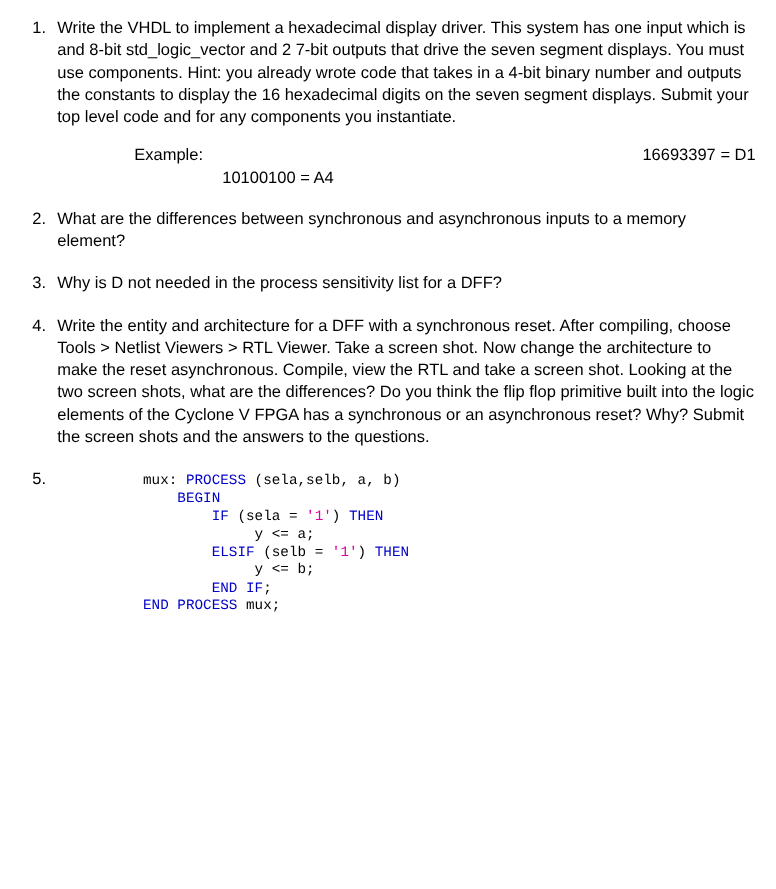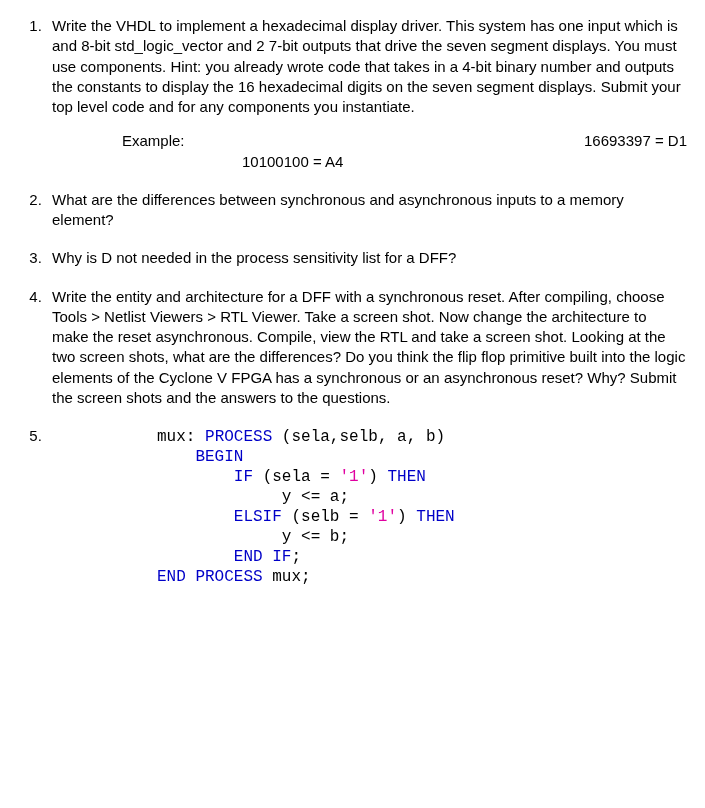--- a/index.html
+++ b/index.html
@@ -30,27 +30,27 @@
   .example-row {
     display: flex;
     justify-content: space-between;
   }
   .ex-label {
     width: 80px;
   }
   .ex-val {
   }
   .example-row2 {
-    margin-left: 120px;
+    margin-left: 80px;
   }
   .codeblock {
     margin-top: 8px;
-    margin-left: 105px;
+    margin-left: 78px;
     font-family: "Courier New", monospace;
-    font-size: 16px;
+    font-size: 13px;
     white-space: pre;
     line-height: 1.25;
   }
   .kw { color: #0000c8; }
   .str { color: #e000a0; }
   .nm { color: #000; }
 </style>
 </head>
 <body>
 

